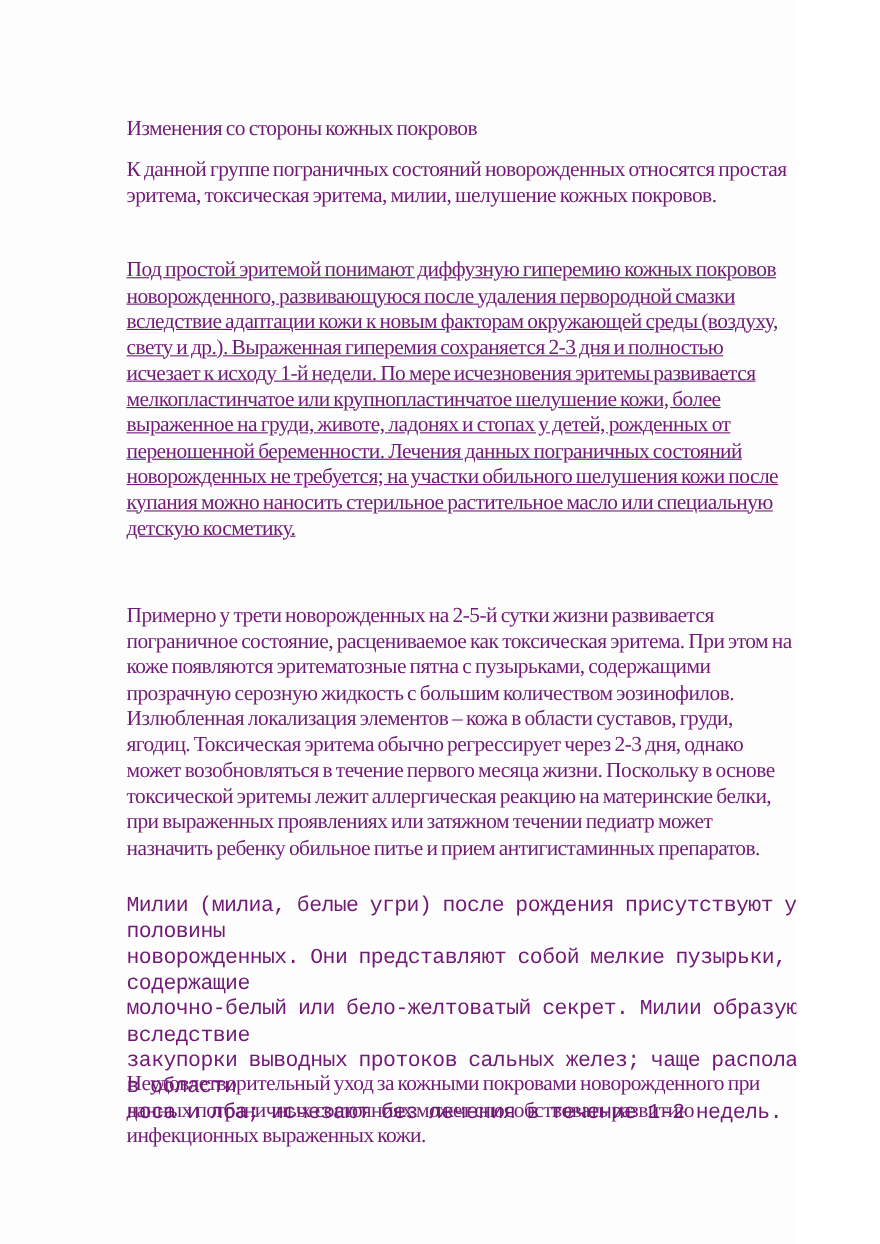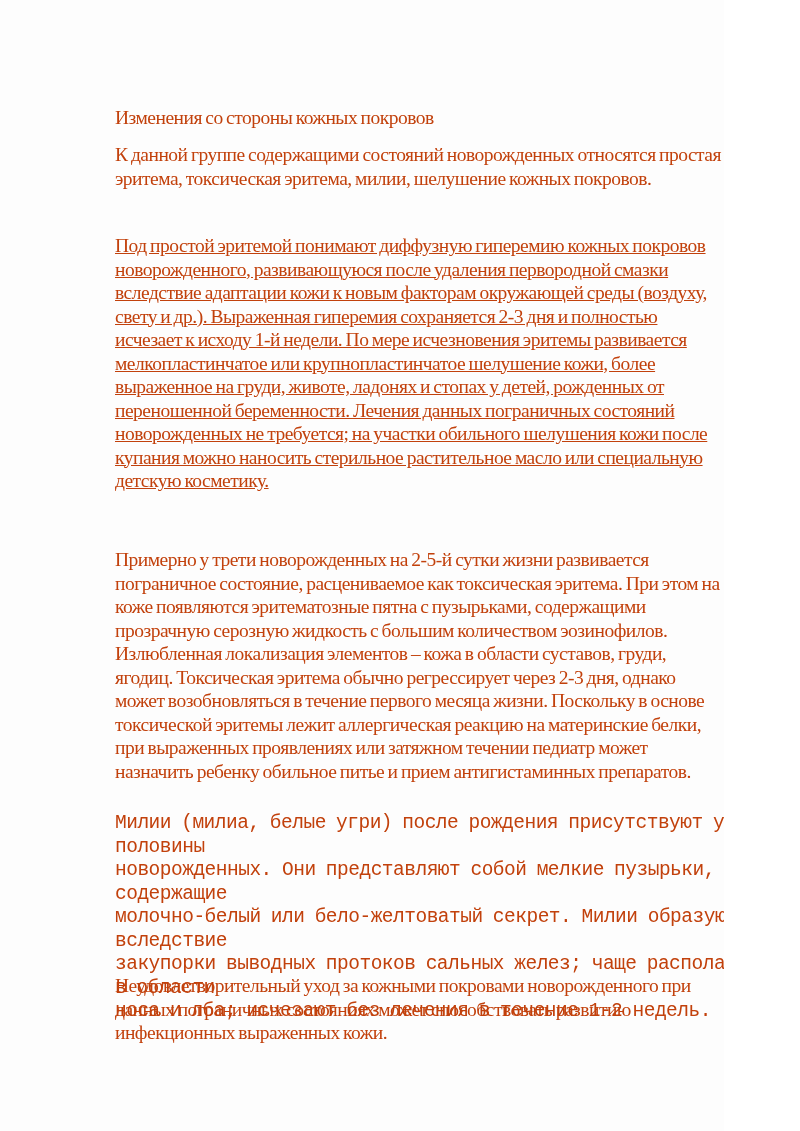--- a/index.html
+++ b/index.html
@@ -7,21 +7,21 @@
     padding: 0;
     background: #ffffff;
   }
   .page {
     position: relative;
     width: 724px;
     height: 1131px;
     background: #fdfdfd;
     overflow: hidden;
     font-family: "Liberation Serif", "DejaVu Serif", serif;
-    color: #c2410c;
+    color: #701a75;
   }
   .doc-text {
     position: absolute;
     left: 115px;
     width: 682px;
     font-size: 19.5px;
     line-height: 23.5px;
     letter-spacing: -0.5px;
     word-spacing: -1px;
     white-space: pre-line;   
@@ -33,21 +33,21 @@
   .para-3     { top: 548px; }
   .para-4     { top: 812px; font-family: Liberation Mono, monospace; }
   .para-5     { top: 974px; }
 </style>
 </head>
 <body>
 
 <div class="page">
   <div class="doc-text doc-title">Изменения со стороны кожных покровов</div>
 
-  <div class="doc-text para-1">К данной группе содержащими состояний новорожденных относятся простая
+  <div class="doc-text para-1">К данной группе пограничных состояний новорожденных относятся простая
 эритема, токсическая эритема, милии, шелушение кожных покровов.</div>
 
   <div class="doc-text para-2">Под простой эритемой понимают диффузную гиперемию кожных покровов
 новорожденного, развивающуюся после удаления первородной смазки
 вследствие адаптации кожи к новым факторам окружающей среды (воздуху,
 свету и др.). Выраженная гиперемия сохраняется 2-3 дня и полностью
 исчезает к исходу 1-й недели. По мере исчезновения эритемы развивается
 мелкопластинчатое или крупнопластинчатое шелушение кожи, более
 выраженное на груди, животе, ладонях и стопах у детей, рожденных от
 переношенной беременности. Лечения данных пограничных состояний

